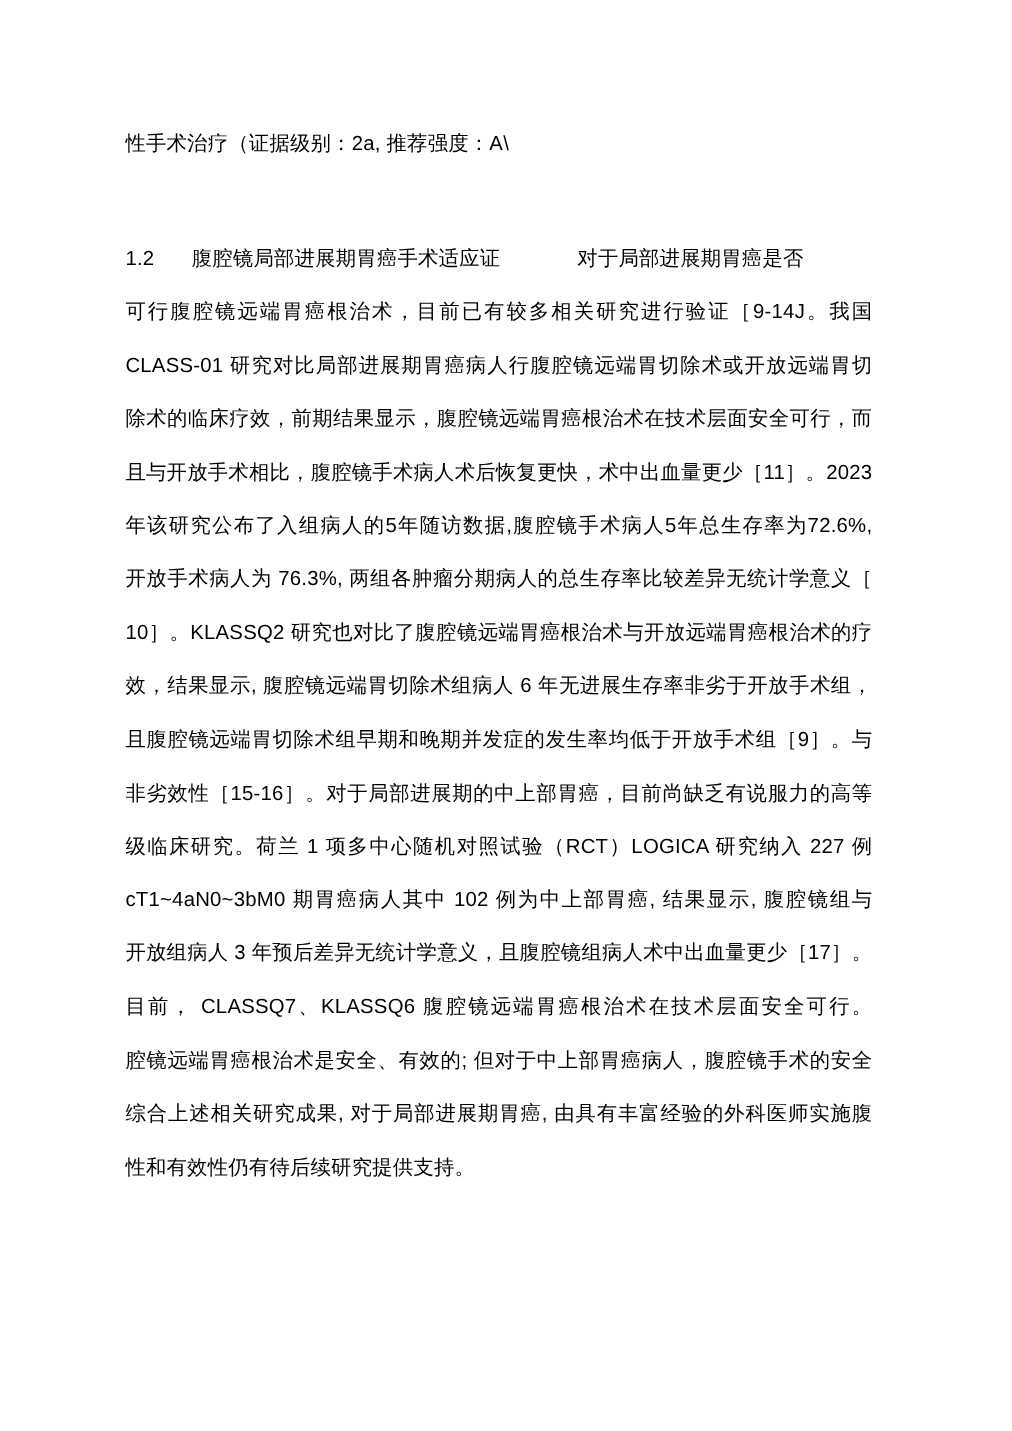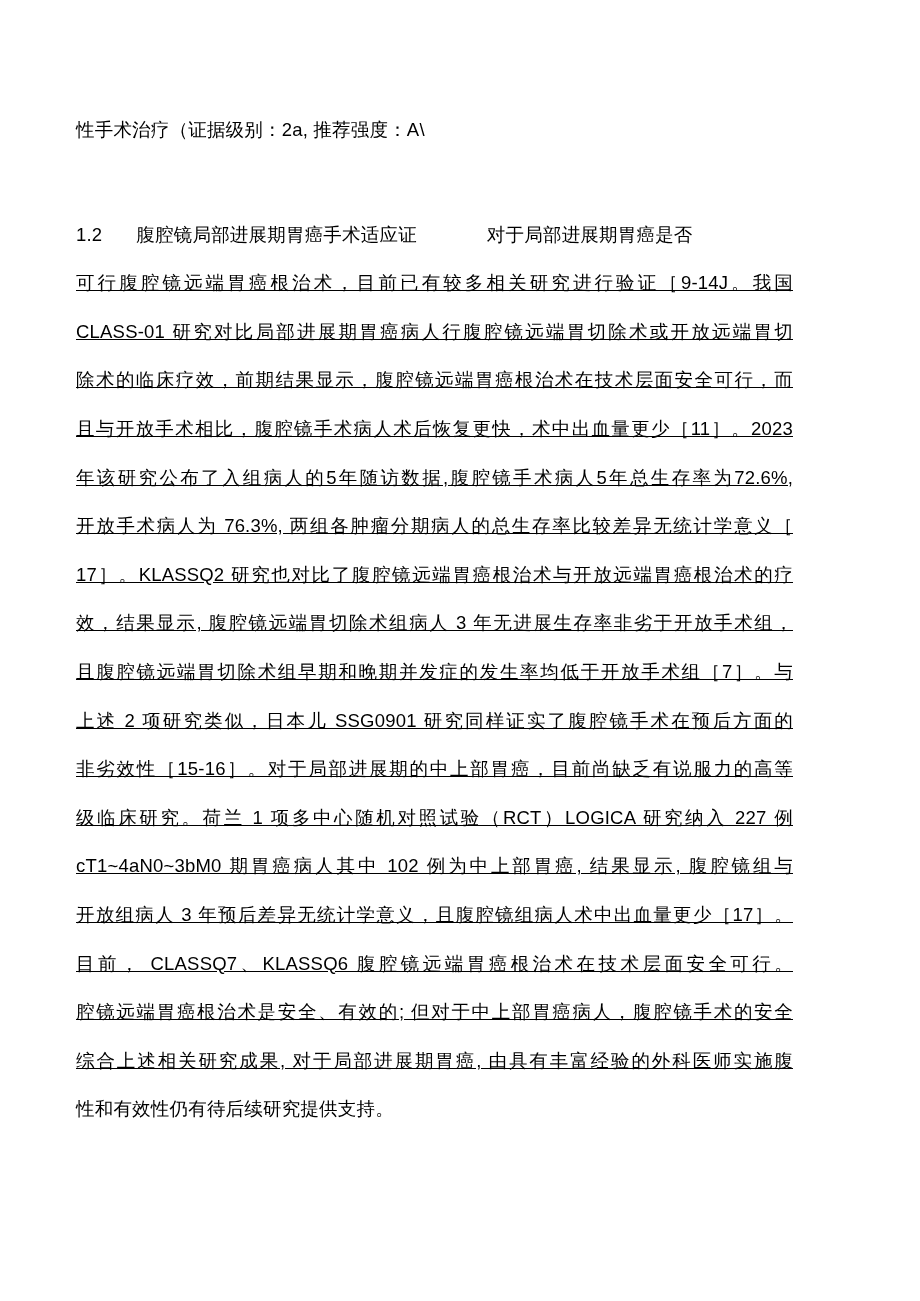--- a/index.html
+++ b/index.html
@@ -12,35 +12,34 @@
     height: 1301px;
     overflow: hidden;
     font-family: "Liberation Sans", "DejaVu Sans", sans-serif;
     color: #000000;
   }
   .page {
     box-sizing: border-box;
     width: 920px;
     height: 1301px;
     background: #ffffff;
-    padding: 106px 127px 0 76px;
+    padding: 106px 127px 0 114px;
   }
   .line {
     font-size: 18.5px;
     line-height: 48.6px;
     height: 48.6px;
     white-space: nowrap;
     letter-spacing: 0.2px;
   }
   .line.just {
     white-space: normal;
     text-align: justify;
     text-align-last: justify;
     text-justify: inter-character;
-    text-decoration: underline;
   }
   .spacer-blank {
     height: 56px;
   }
   .heading .sec-title { margin-left: 34px; }
   .heading .sec-lead  { margin-left: 70px; }
 </style>
 </head>
 <body>
 
@@ -54,24 +53,23 @@
     <span>1.2</span><span class="sec-title">腹腔镜局部进展期胃癌手术适应证</span><span class="sec-lead">对于局部进展期胃癌是否</span>
   </div>
 
   <div>
       <div class="line just">可行腹腔镜远端胃癌根治术，目前已有较多相关研究进行验证［9-14J。我国</div>
       <div class="line just">CLASS-01 研究对比局部进展期胃癌病人行腹腔镜远端胃切除术或开放远端胃切</div>
       <div class="line just">除术的临床疗效，前期结果显示，腹腔镜远端胃癌根治术在技术层面安全可行，而</div>
       <div class="line just">且与开放手术相比，腹腔镜手术病人术后恢复更快，术中出血量更少［11］。2023</div>
       <div class="line just">年该研究公布了入组病人的5年随访数据,腹腔镜手术病人5年总生存率为72.6%,</div>
       <div class="line just">开放手术病人为 76.3%, 两组各肿瘤分期病人的总生存率比较差异无统计学意义［</div>
-      <div class="line just">17］。KLASSQ2 研究也对比了腹腔镜远端胃癌根治术与开放远端胃癌根治术的疗</div>
-      <div class="line just">效，结果显示, 腹腔镜远端胃切除术组病人 3 年无进展生存率非劣于开放手术组，</div>
-      <div class="line just">且腹腔镜远端胃切除术组早期和晚期并发症的发生率均低于开放手术组［7］。与</div>
-      <div class="line just">上述 2 项研究类似，日本儿 SSG0901 研究同样证实了腹腔镜手术在预后方面的</div>
+      <div class="line just">10］。KLASSQ2 研究也对比了腹腔镜远端胃癌根治术与开放远端胃癌根治术的疗</div>
+      <div class="line just">效，结果显示, 腹腔镜远端胃切除术组病人 6 年无进展生存率非劣于开放手术组，</div>
+      <div class="line just">且腹腔镜远端胃切除术组早期和晚期并发症的发生率均低于开放手术组［9］。与</div>
       <div class="line just">非劣效性［15-16］。对于局部进展期的中上部胃癌，目前尚缺乏有说服力的高等</div>
       <div class="line just">级临床研究。荷兰 1 项多中心随机对照试验（RCT）LOGICA 研究纳入 227 例</div>
       <div class="line just">cT1~4aN0~3bM0 期胃癌病人其中 102 例为中上部胃癌, 结果显示, 腹腔镜组与</div>
       <div class="line just">开放组病人 3 年预后差异无统计学意义，且腹腔镜组病人术中出血量更少［17］。</div>
       <div class="line just">目前， CLASSQ7、KLASSQ6 腹腔镜远端胃癌根治术在技术层面安全可行。</div>
       <div class="line just">腔镜远端胃癌根治术是安全、有效的; 但对于中上部胃癌病人，腹腔镜手术的安全</div>
       <div class="line just">综合上述相关研究成果, 对于局部进展期胃癌, 由具有丰富经验的外科医师实施腹</div>
     </div>
 
   <div class="line">性和有效性仍有待后续研究提供支持。</div>

